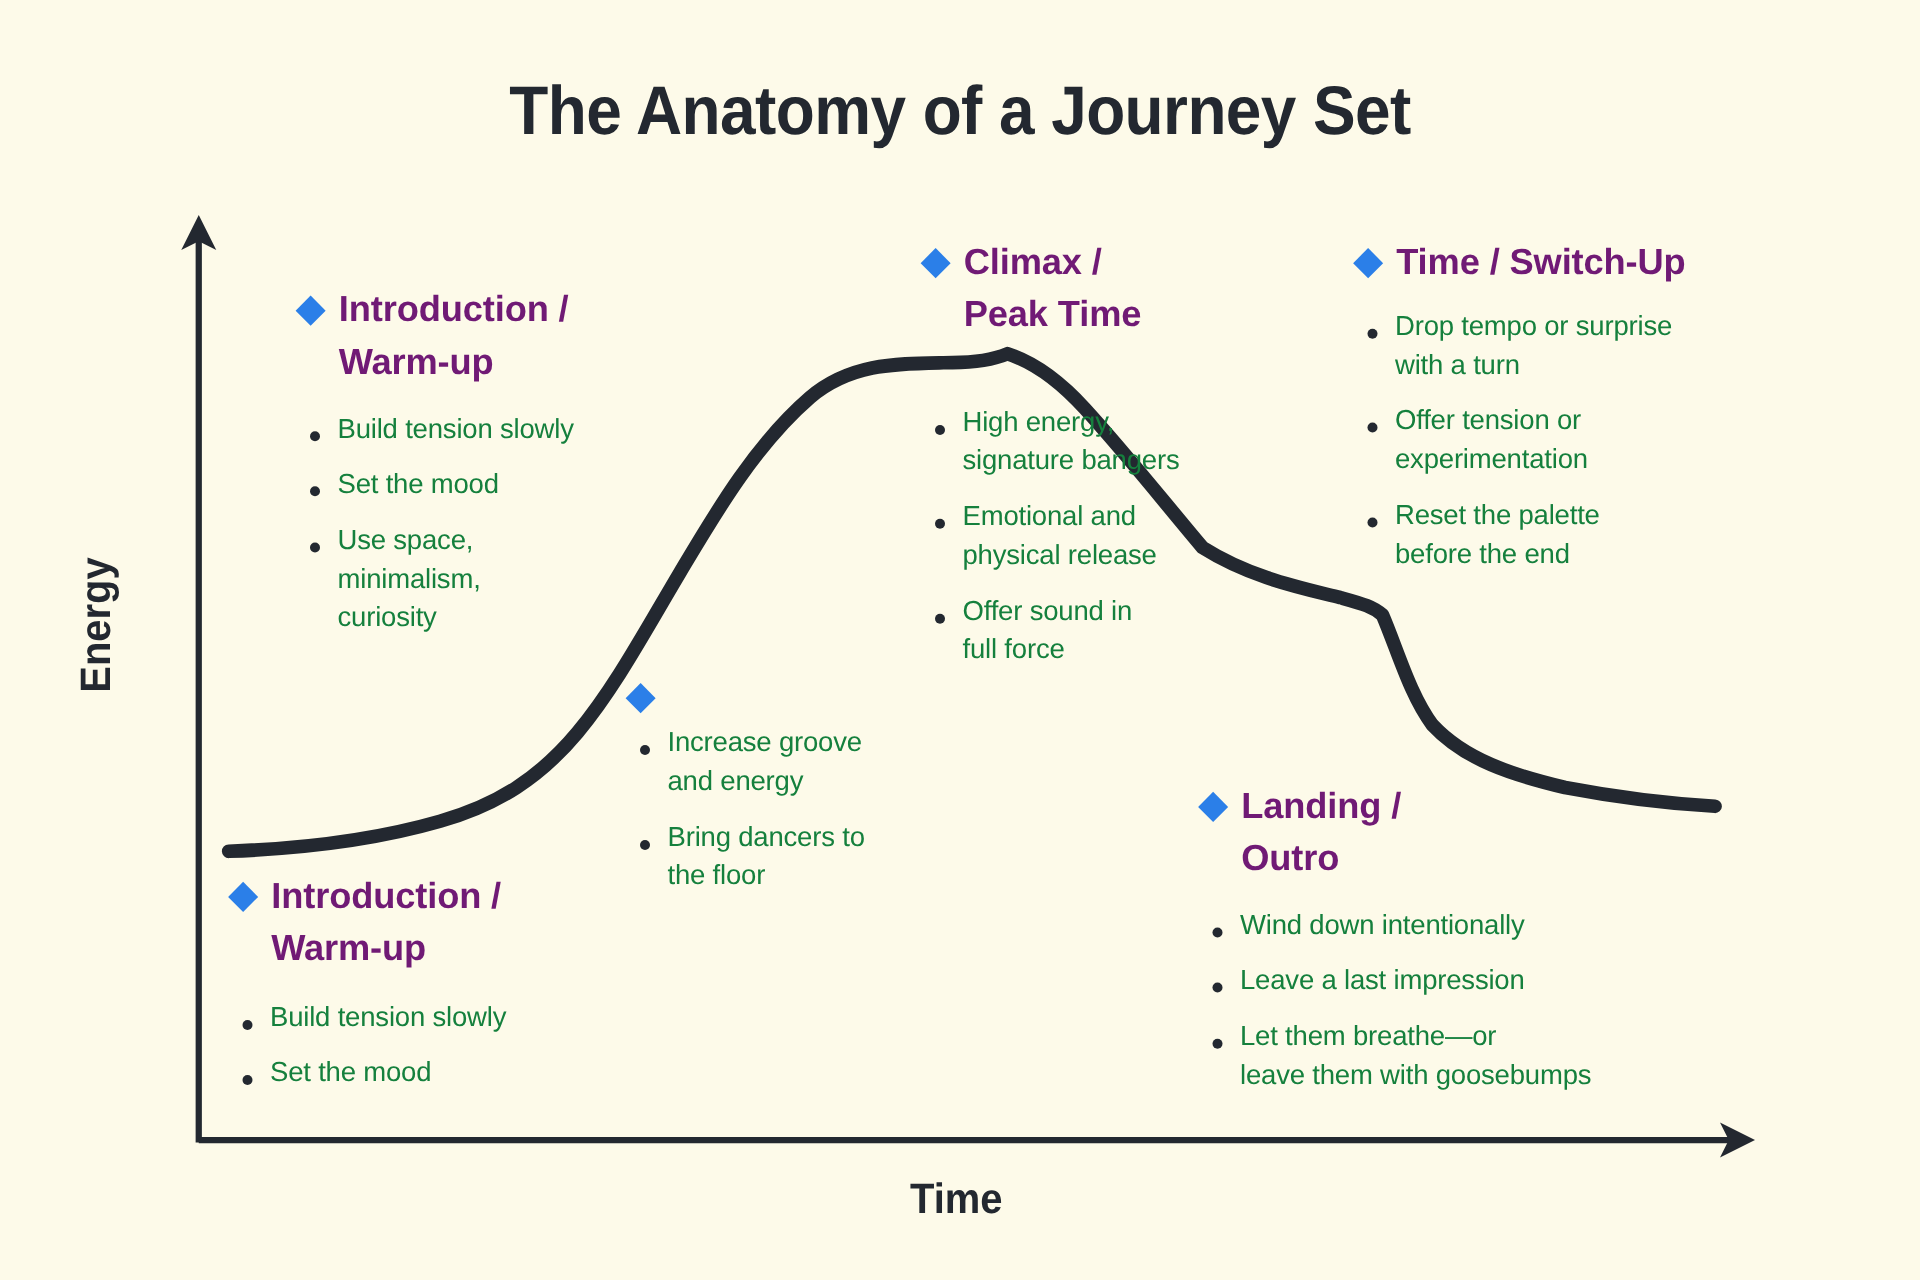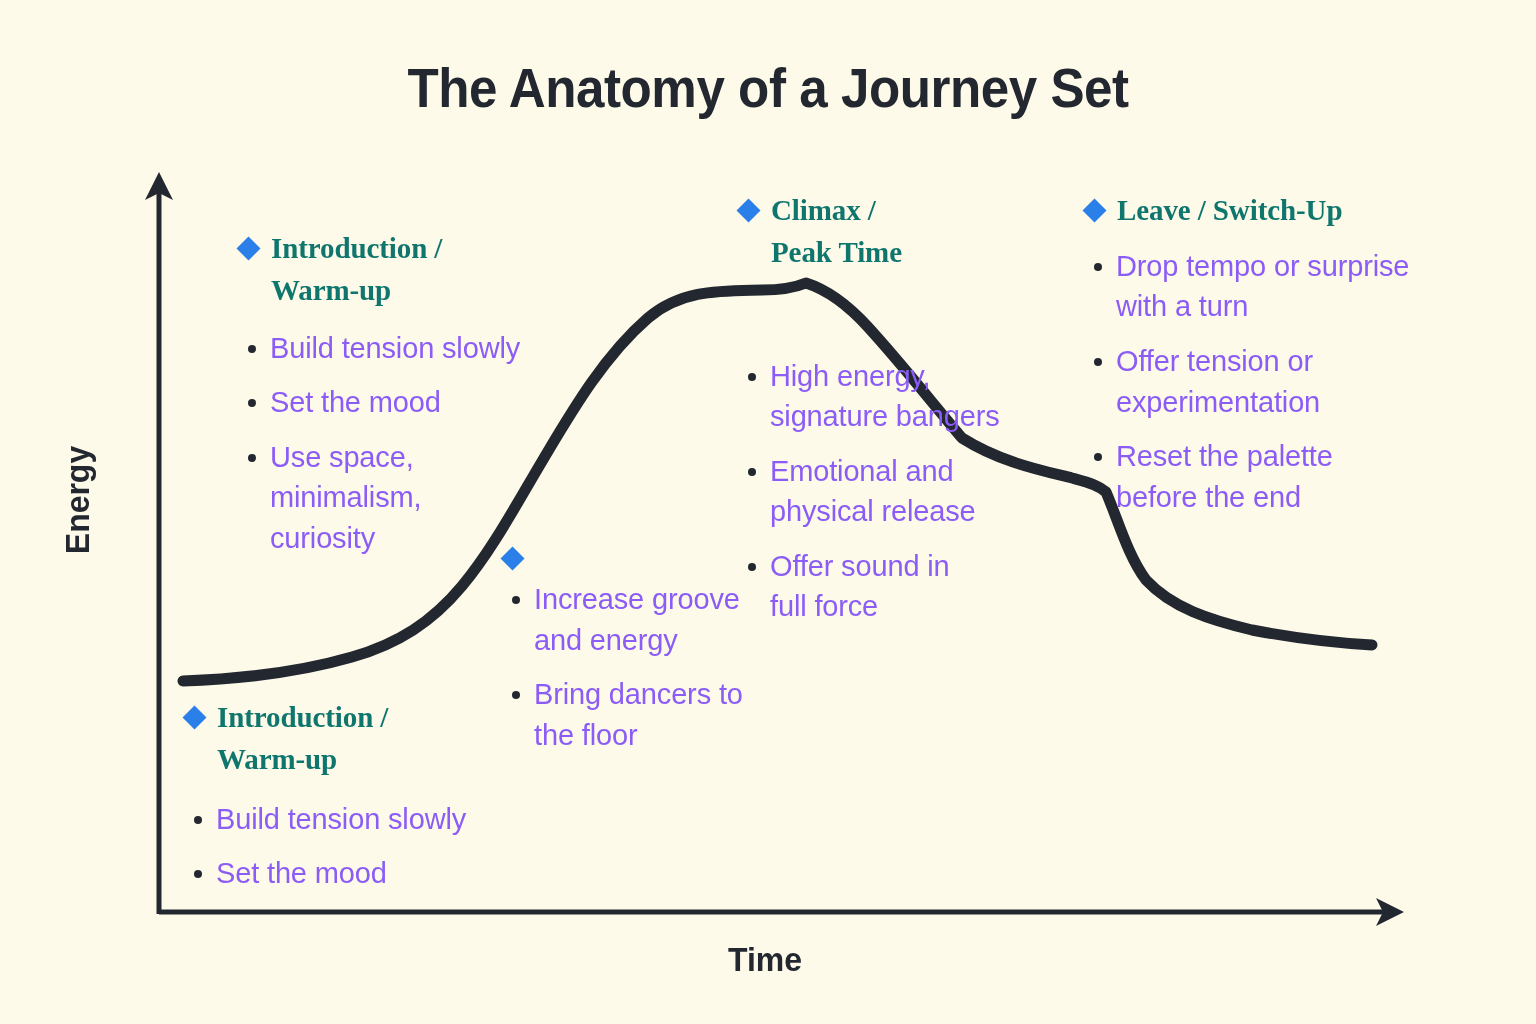--- a/index.html
+++ b/index.html
@@ -76,23 +76,22 @@
   
   .block {
     position: absolute;
   }
   .block-head {
     display: flex;
     align-items: flex-start;
     font-size: 29px;
     font-weight: bold;
     line-height: 1.44;
-    color: #0f766e;
+    color: #701a75;
     letter-spacing: -0.1px;
-    font-family: Liberation Serif, serif;
   }
   .diamond {
     flex: 0 0 auto;
     width: 17px;
     height: 17px;
     background: #2B7FE8;
     transform: rotate(45deg);
     margin-top: 12px;
     margin-right: 14px;
   }
@@ -100,24 +99,24 @@
     white-space: pre-line;
   }
   ul.bullets {
     list-style: none;
     margin: 9px 0 0 0;
     padding: 0;
   }
   ul.bullets li {
     position: relative;
     padding-left: 30px;
-    font-size: 29px;
+    font-size: 22px;
     line-height: 1.40;
     margin-bottom: 14px;
-    color: #8b5cf6;
+    color: #15803d;
     white-space: pre-line;
     letter-spacing: -0.15px;
   }
   ul.bullets li:last-child { margin-bottom: 0; }
   ul.bullets li::before {
     content: "";
     position: absolute;
     left: 8px;
     top: 17px;
     width: 8px;
@@ -128,21 +127,21 @@
 
   
   #block-intro-top     { left: 240px; top: 228px;  width: 330px; }
   #block-intro-bottom  { left: 186px; top: 697px;  width: 340px; }
   #block-takeoff       { left: 504px; top: 538px;  width: 260px; }
   #block-climax        { left: 740px; top: 190px;  width: 290px; }
   #block-twist         { left: 1086px;top: 190px;  width: 370px; }
   #block-landing       { left: 962px; top: 625px;  width: 450px; }
 
   
-  #block-climax ul.bullets { margin-top: 82px; }
+  #block-climax ul.bullets { margin-top: 49px; }
   #block-twist  ul.bullets { margin-top: 14px; }
   #block-landing ul.bullets { margin-top: 16px; }
   #block-intro-top ul.bullets { margin-top: 16px; }
   #block-intro-bottom ul.bullets { margin-top: 18px; }
   #block-takeoff ul.bullets { margin-top: 12px; }
 </style>
 </head>
 <body>
 
 <div id="stage">
@@ -217,32 +216,45 @@
       <li>Emotional and
 physical release</li>
       <li>Offer sound in
 full force</li>
     </ul>
   </div>
 
   <div class="block" id="block-twist">
     <div class="block-head">
       <span class="diamond"></span>
-      <span class="head-text">Leave / Switch-Up</span>
+      <span class="head-text">Time / Switch-Up</span>
     </div>
     <ul class="bullets">
       <li>Drop tempo or surprise
 with a turn</li>
       <li>Offer tension or
 experimentation</li>
       <li>Reset the palette
 before the end</li>
     </ul>
   </div>
 
+  <div class="block" id="block-landing">
+    <div class="block-head">
+      <span class="diamond"></span>
+      <span class="head-text">Landing /
+Outro</span>
+    </div>
+    <ul class="bullets">
+      <li>Wind down intentionally</li>
+      <li>Leave a last impression</li>
+      <li>Let them breathe—or
+leave them with goosebumps</li>
+    </ul>
+  </div>
 
   <div class="block" id="block-intro-bottom">
     <div class="block-head">
       <span class="diamond"></span>
       <span class="head-text">Introduction /
 Warm-up</span>
     </div>
     <ul class="bullets">
       <li>Build tension slowly</li>
       <li>Set the mood</li>

